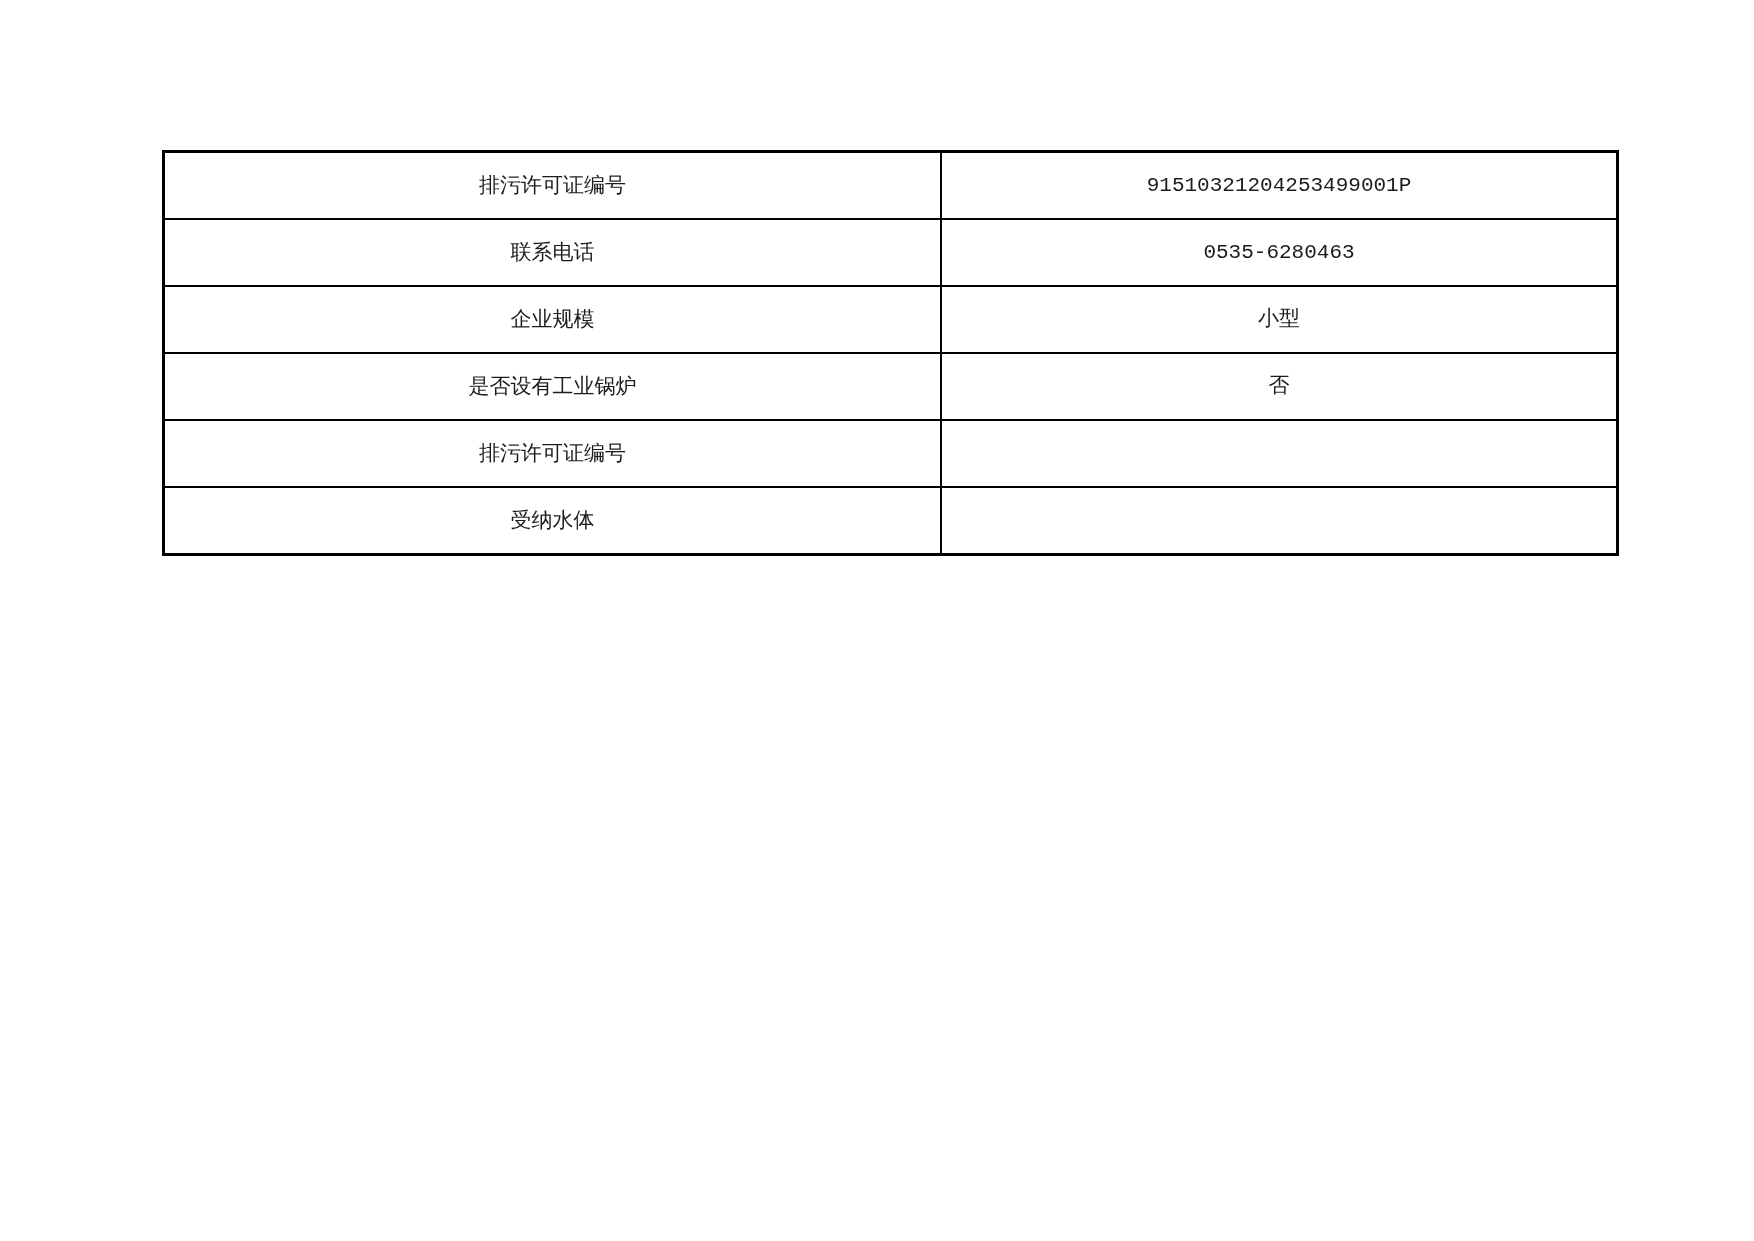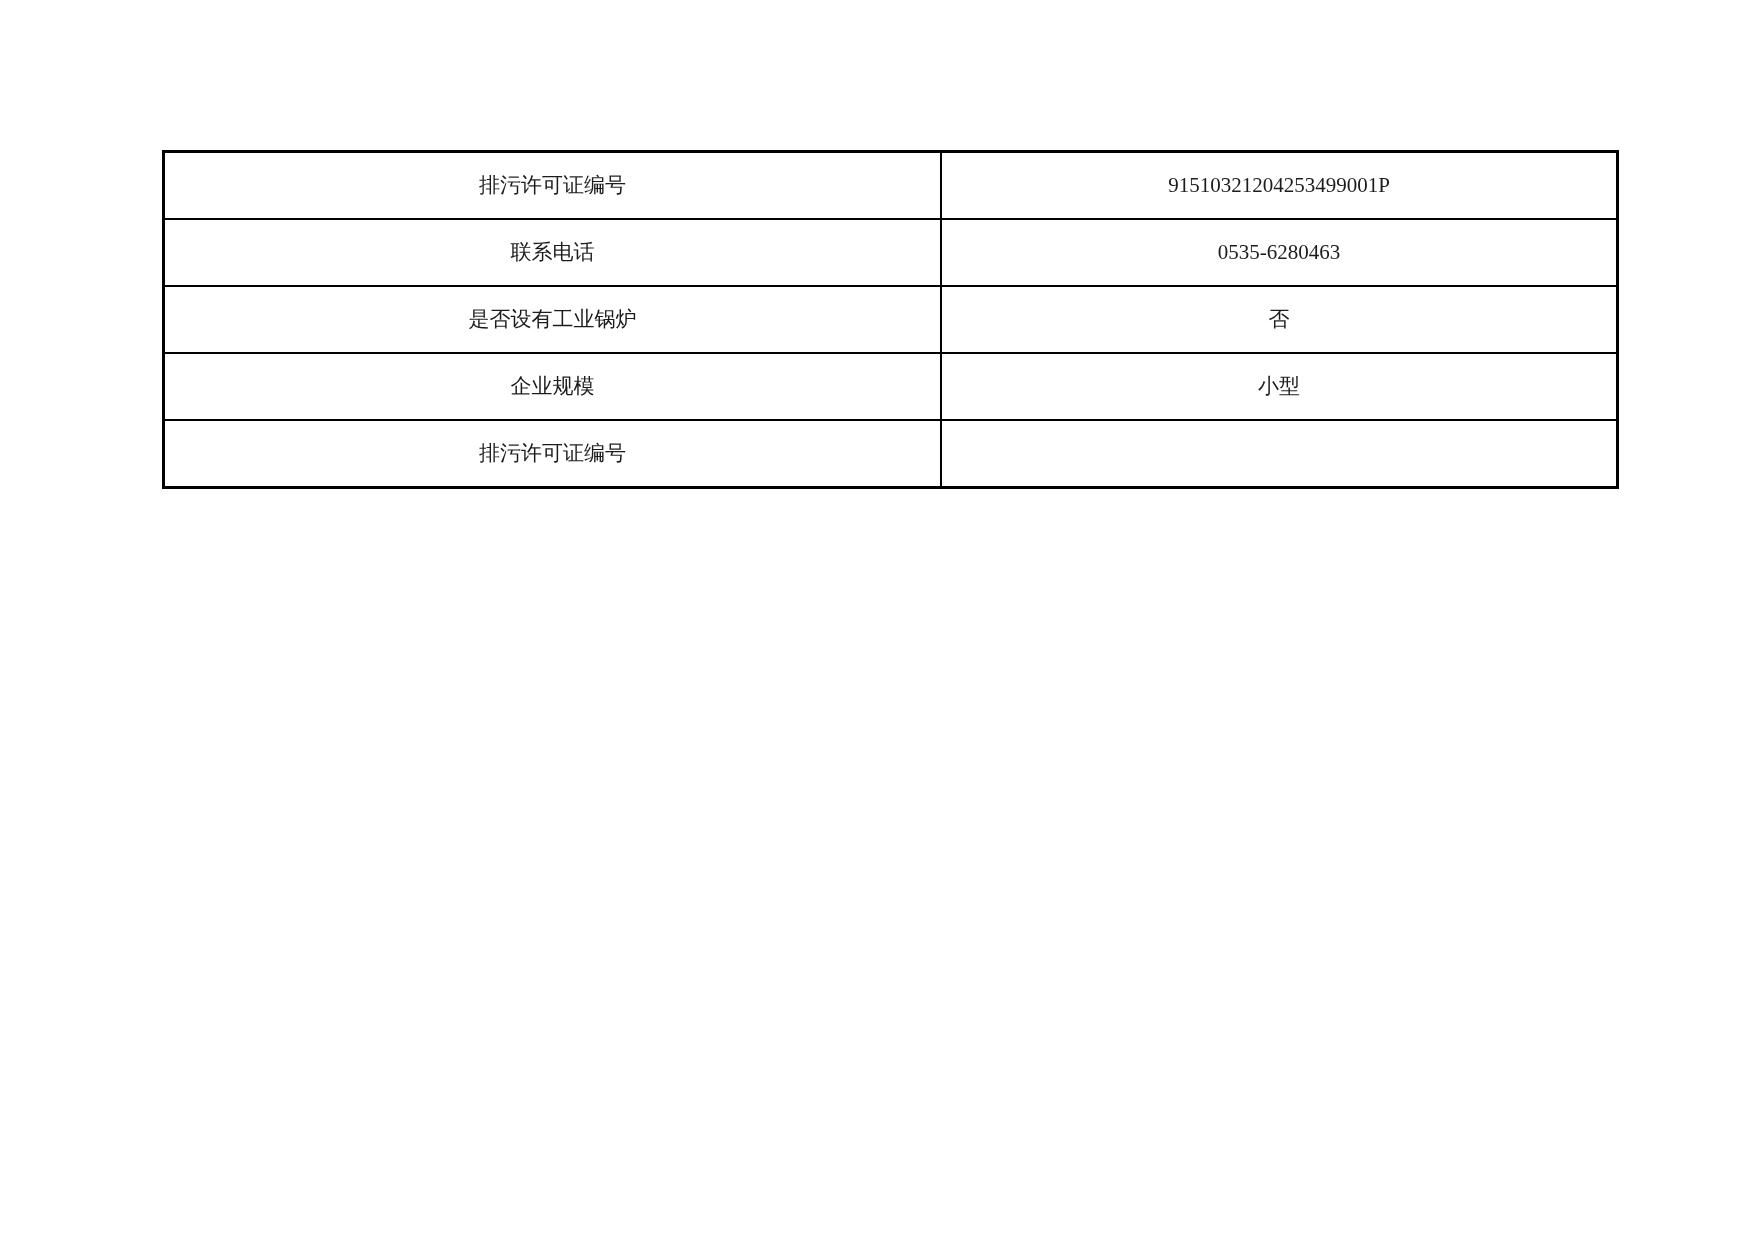--- a/index.html
+++ b/index.html
@@ -35,43 +35,47 @@
     height: 65px;
     padding: 0 10px;
     text-align: center;
     vertical-align: middle;
     font-size: 21px;
     line-height: 1.2;
     overflow: hidden;
     white-space: nowrap;
   }
   td.col-label { width: 755px; }  
-  td.col-value { width: 654px; }  
+  td.col-value { width: 654px; font-family: Liberation Mono, monospace; }  
 </style>
 </head>
 <body>
 
 <div class="page">
   <table class="doc-table">
     <tbody>
       <tr>
         <td class="col-label">排污许可证编号</td>
         <td class="col-value">91510321204253499001P</td>
       </tr>
       <tr>
         <td class="col-label">联系电话</td>
         <td class="col-value">0535-6280463</td>
       </tr>
       <tr>
+        <td class="col-label">企业规模</td>
+        <td class="col-value">小型</td>
+      </tr>
+      <tr>
         <td class="col-label">是否设有工业锅炉</td>
         <td class="col-value">否</td>
       </tr>
       <tr>
-        <td class="col-label">企业规模</td>
-        <td class="col-value">小型</td>
+        <td class="col-label">排污许可证编号</td>
+        <td class="col-value"></td>
       </tr>
       <tr>
-        <td class="col-label">排污许可证编号</td>
+        <td class="col-label">受纳水体</td>
         <td class="col-value"></td>
       </tr>
     </tbody>
   </table>
 </div>
 
 </body></html>

